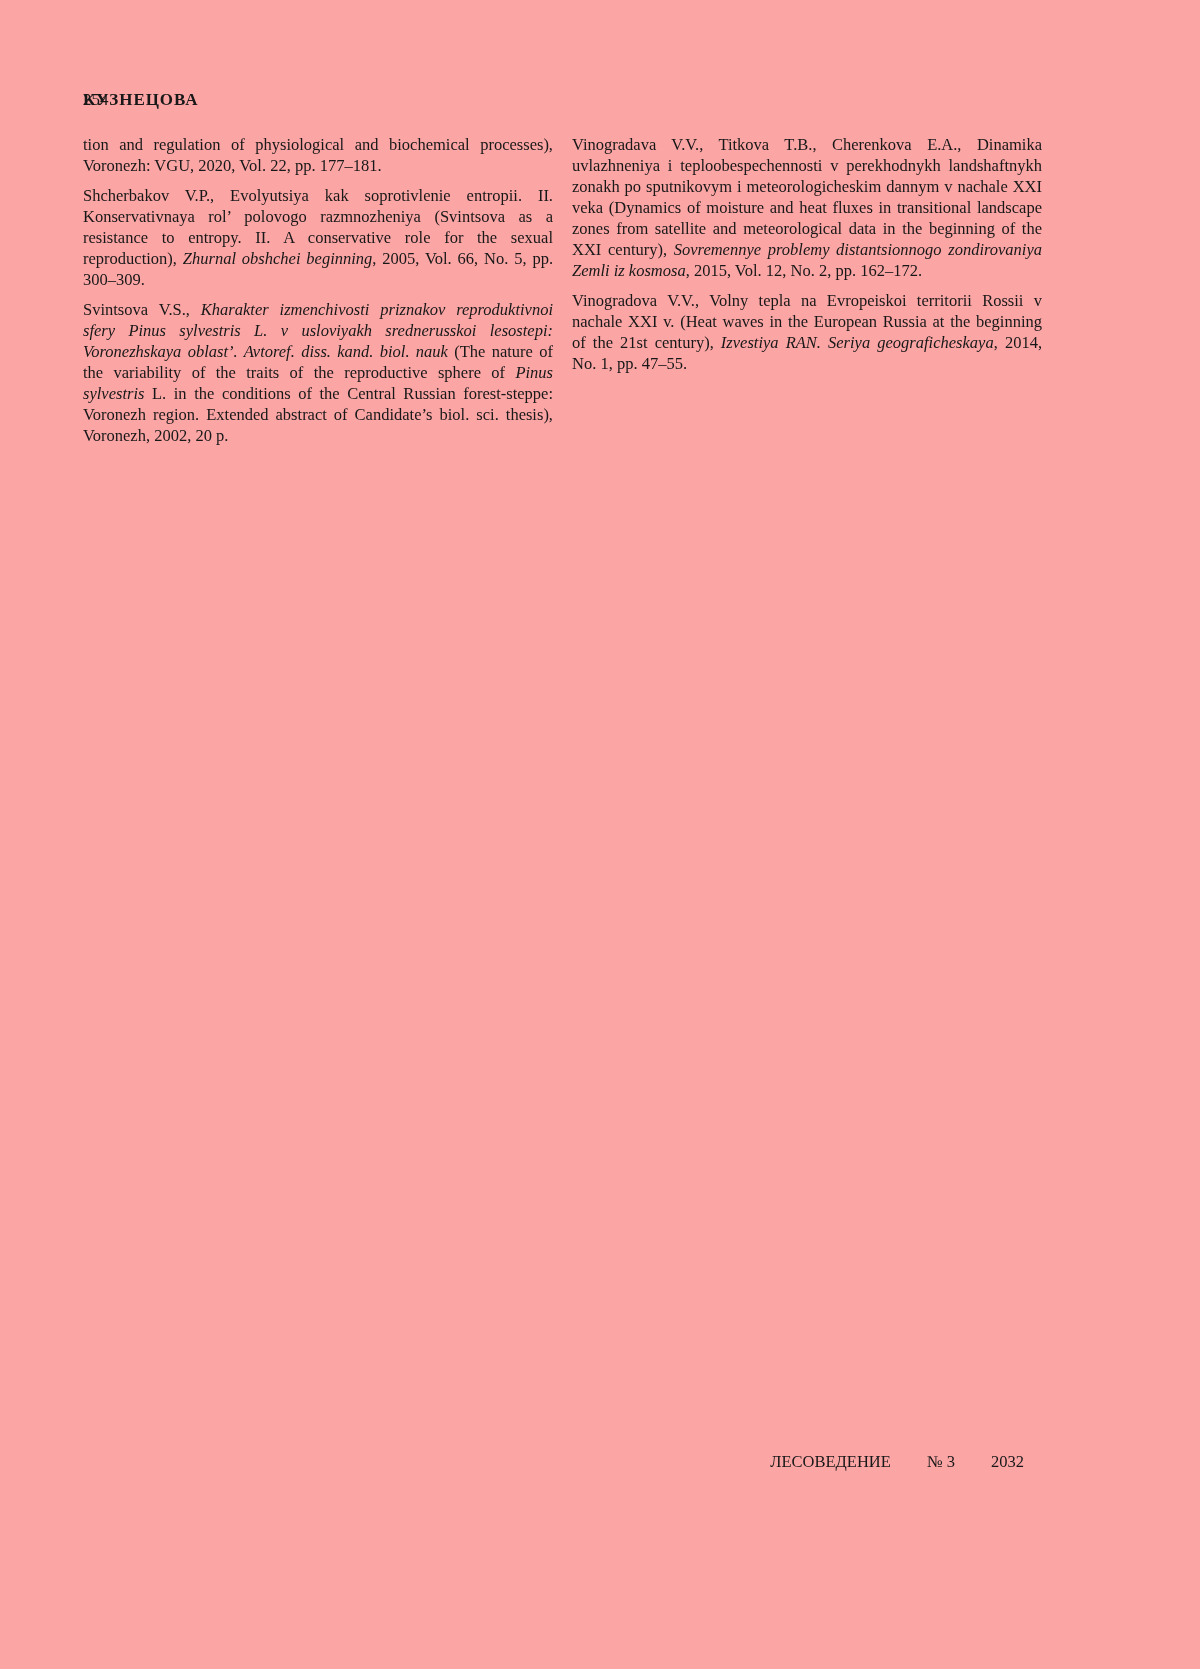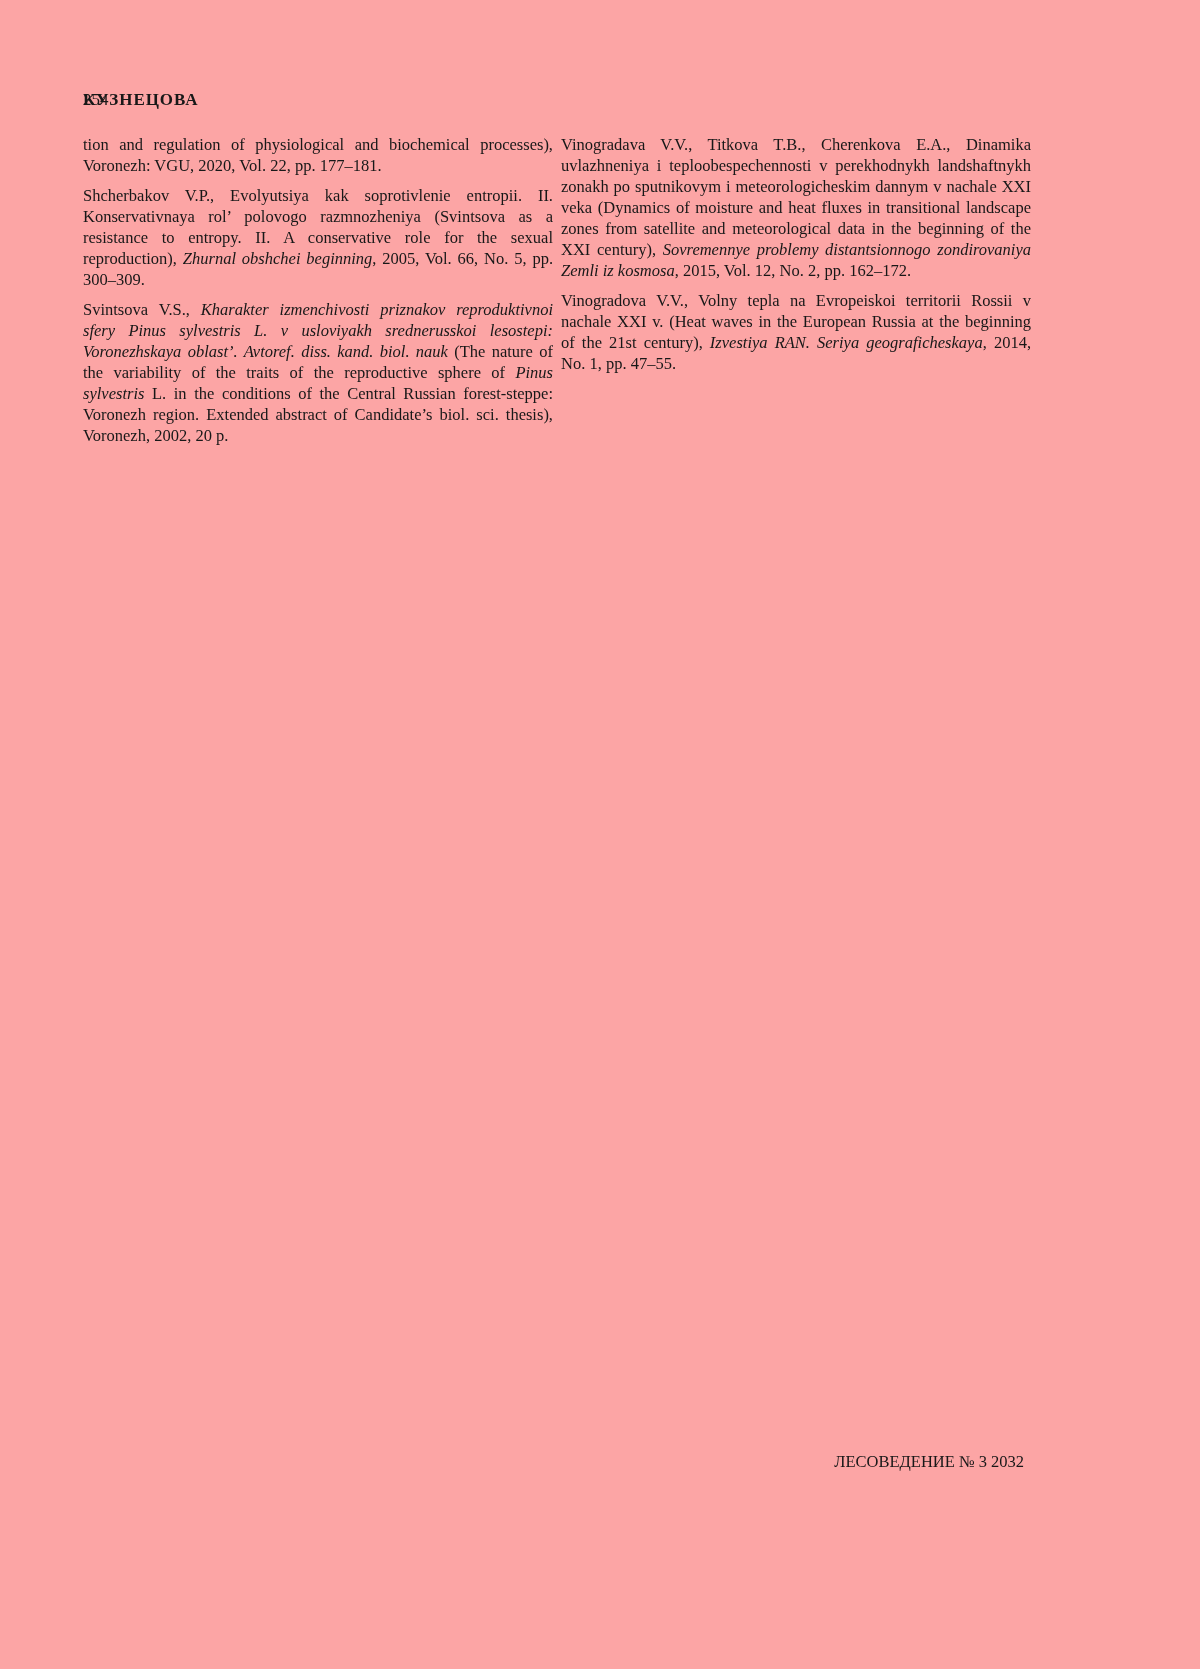--- a/index.html
+++ b/index.html
@@ -36,41 +36,41 @@
     text-align: left;
     letter-spacing: 1px;
     font-weight: bold;
   }
   .columns {
     position: absolute;
     top: 134px;
     left: 83px;
     width: 964px;
     display: flex;
-    gap: 8px;
+    gap: 19px;
   }
   .col {
     width: 470px;
     font-size: 16.5px;
     line-height: 21px;
     text-align: justify;
   }
   .reference {
     margin: 0 0 9px 0;
   }
   .reference span.italic {
     font-style: italic;
   }
   .page-footer {
     position: absolute;
     top: 1452px;
     right: 184px;
     font-size: 16.5px;
     display: flex;
-    gap: 4px;
+    gap: 36px;
     white-space: nowrap;
   }
 </style>
 </head>
 <body>
 
 <div class="page">
 
   <header class="page-header">
     <span class="page-number">254</span>

